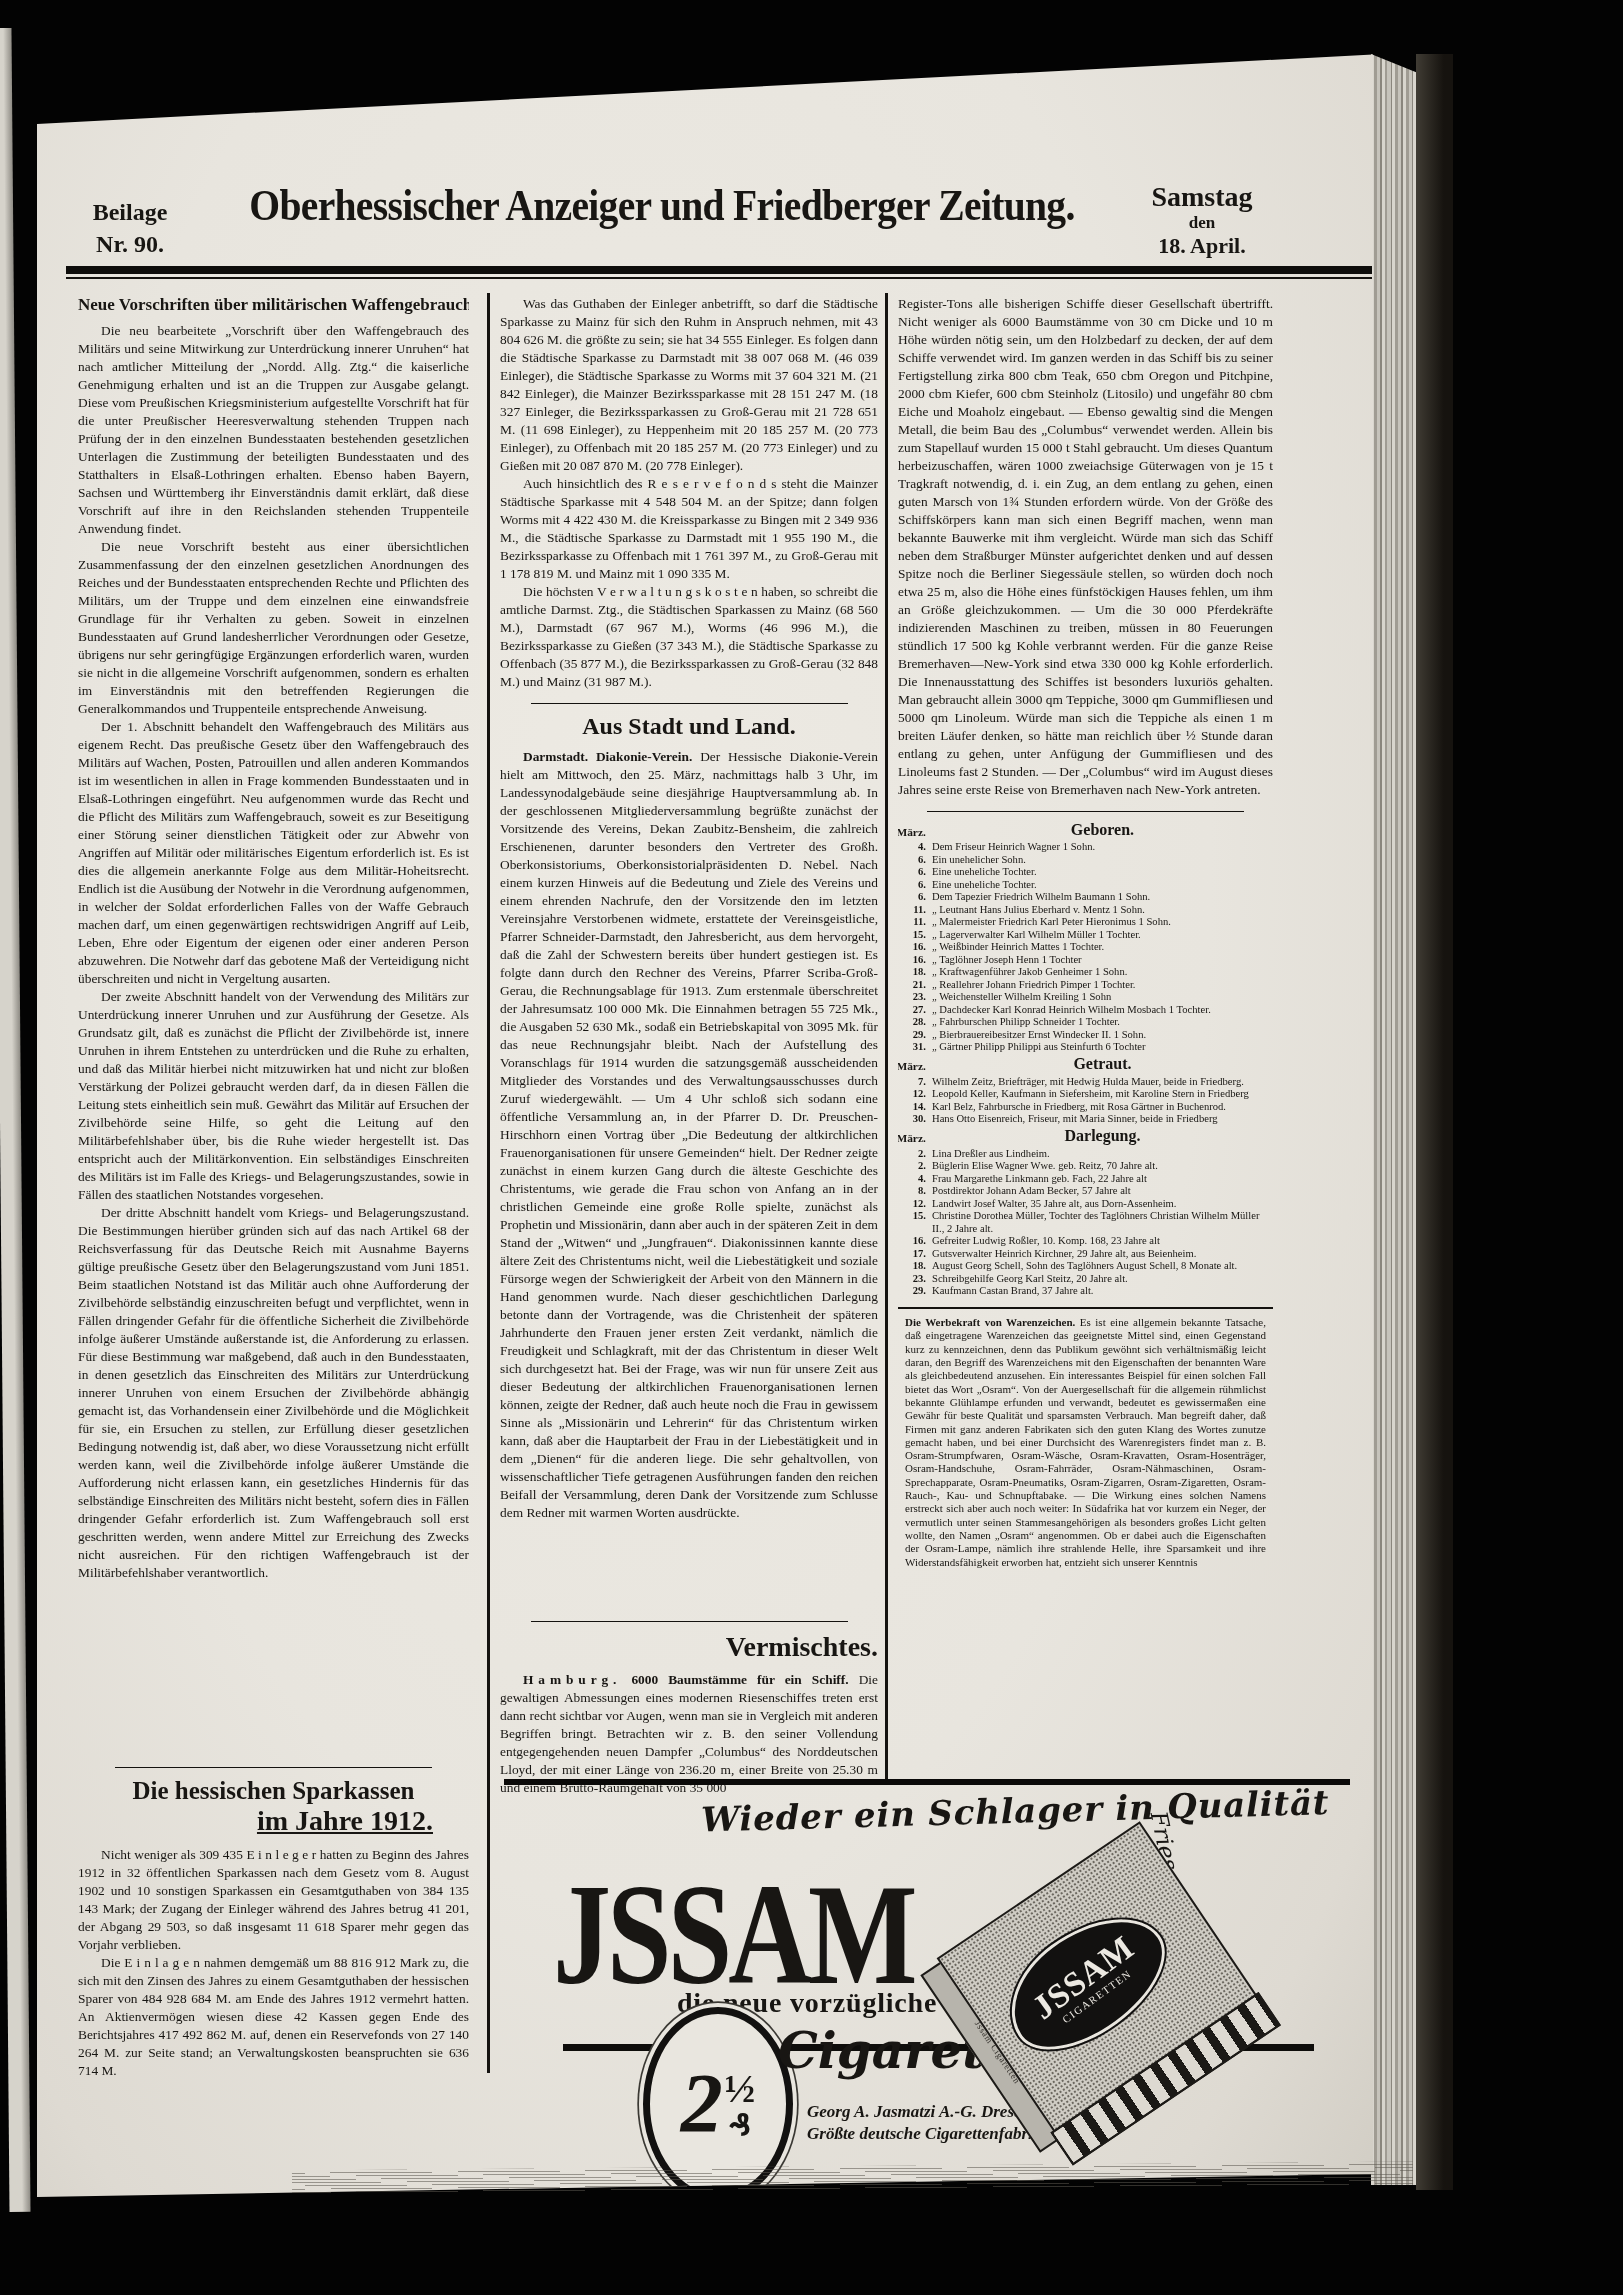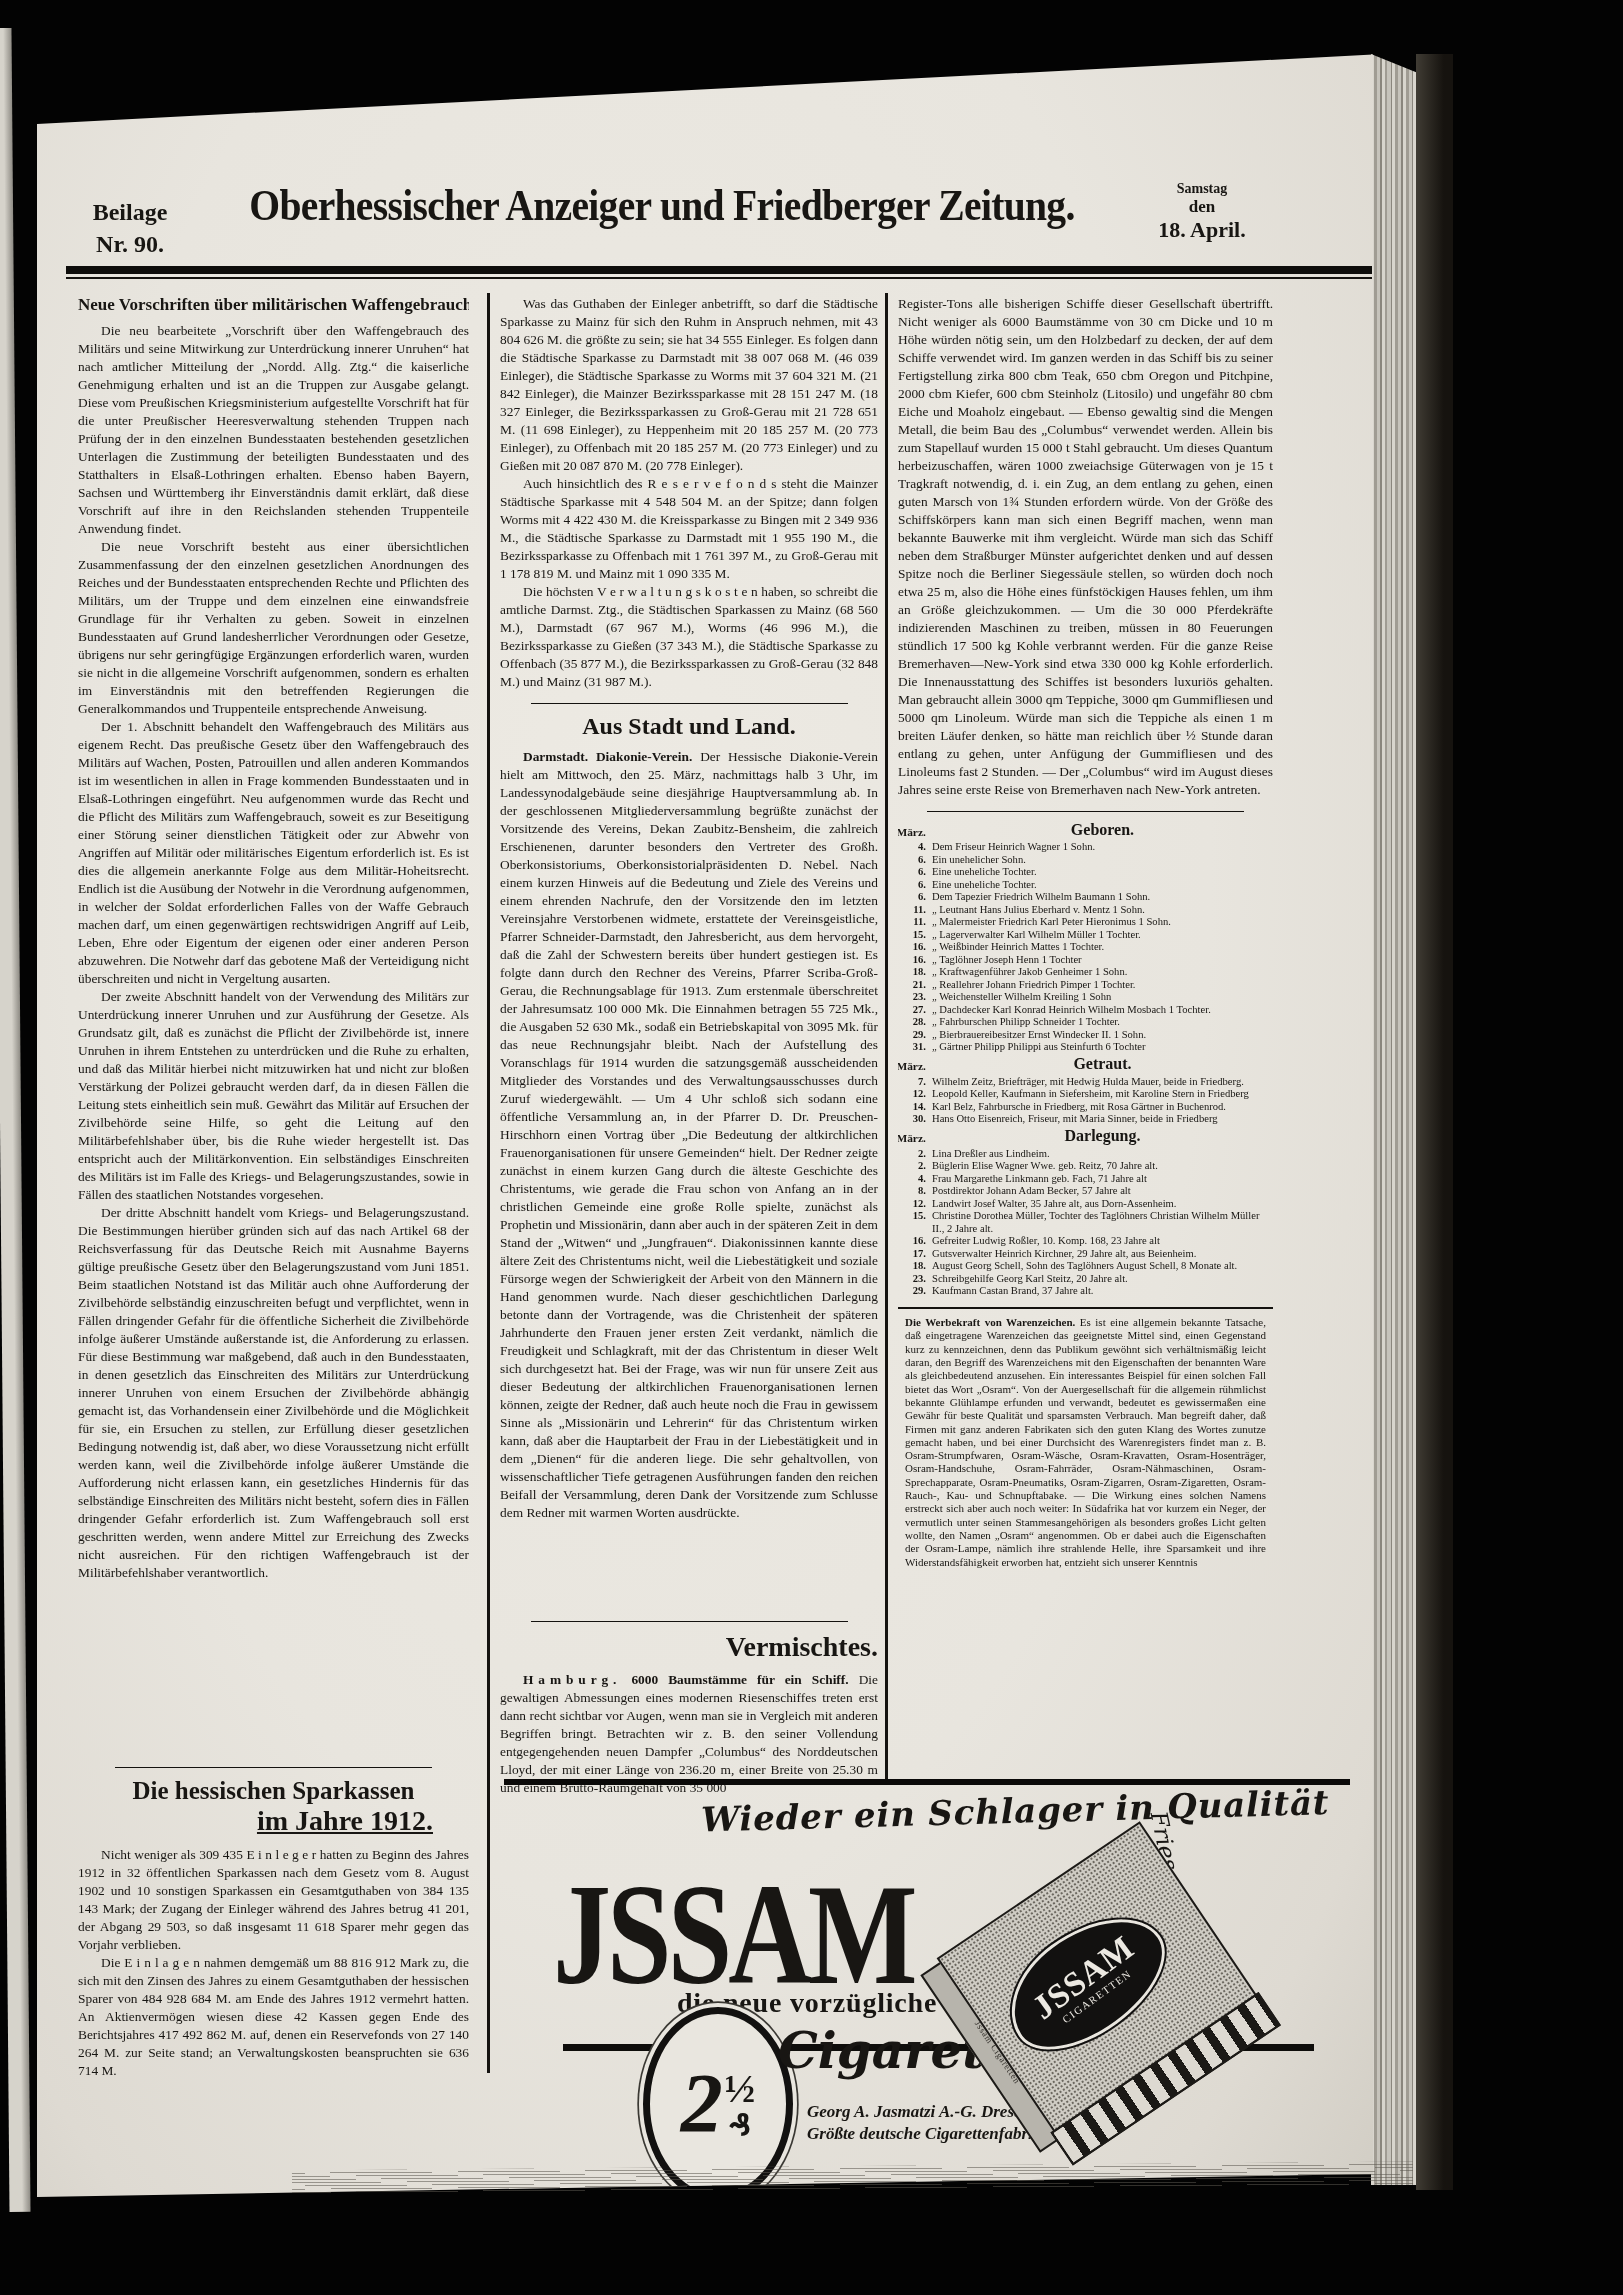--- a/index.html
+++ b/index.html
@@ -25,21 +25,21 @@
     clip-path:polygon(0 71px,100% 1.6px,100% 2121px,0 2144px);}
   .paper *{position:static;}
   .abs{position:absolute;}
   
   .mh-beilage{position:absolute;left:28px;top:143px;width:130px;text-align:center;
     font-weight:700;font-size:24px;line-height:32px;}
   .mh-title{position:absolute;left:154px;top:128px;width:942px;text-align:center;
     font-size:45px;font-weight:700;letter-spacing:-0.8px;line-height:1.1;
     transform:scaleX(.88);transform-origin:50% 50%;}
   .mh-date{position:absolute;left:1092px;top:128px;width:146px;text-align:center;line-height:1.15;}
-  .mh-date .d1{font-weight:700;font-size:14px;}
+  .mh-date .d1{font-weight:700;font-size:28px;}
   .mh-date .d2{font-weight:700;font-size:17px;}
   .mh-date .d3{font-weight:700;font-size:22px;}
   .mh-rule{position:absolute;left:29px;top:213px;width:1306px;height:8px;background:#0e0d0b;}
   .mh-rule2{position:absolute;left:29px;top:224px;width:1306px;height:2.4px;background:#14120f;}
   
   .vdiv{position:absolute;width:3.2px;background:#151310;}
   .vdiv1{left:450px;top:240px;height:1780px;}
   .vdiv2{left:848px;top:240px;height:1488px;}
   .col{position:absolute;overflow:hidden;}
   .c1{left:41px;top:242px;width:391px;max-height:1458px;}
@@ -205,21 +205,21 @@
             <div class="reg-entry"><span class="reg-date">30.</span><span>Hans Otto Eisenreich, Friseur, mit Maria Sinner, beide in Friedberg</span></div>
           </div>
         </div>
 
         <div class="reg-section">
           <div class="reg-month">März.</div>
           <div class="reg-title">Darlegung.</div>
           <div>
             <div class="reg-entry"><span class="reg-date">2.</span><span>Lina Dreßler aus Lindheim.</span></div>
             <div class="reg-entry"><span class="reg-date">2.</span><span>Büglerin Elise Wagner Wwe. geb. Reitz, 70 Jahre alt.</span></div>
-            <div class="reg-entry"><span class="reg-date">4.</span><span>Frau Margarethe Linkmann geb. Fach, 71 Jahre alt</span></div>
+            <div class="reg-entry"><span class="reg-date">4.</span><span>Frau Margarethe Linkmann geb. Fach, 22 Jahre alt</span></div>
             <div class="reg-entry"><span class="reg-date">8.</span><span>Postdirektor Johann Adam Becker, 57 Jahre alt</span></div>
             <div class="reg-entry"><span class="reg-date">12.</span><span>Landwirt Josef Walter, 35 Jahre alt, aus Dorn-Assenheim.</span></div>
             <div class="reg-entry"><span class="reg-date">15.</span><span>Christine Dorothea Müller, Tochter des Taglöhners Christian Wilhelm Müller II., 2 Jahre alt.</span></div>
             <div class="reg-entry"><span class="reg-date">16.</span><span>Gefreiter Ludwig Roßler, 10. Komp. 168, 23 Jahre alt</span></div>
             <div class="reg-entry"><span class="reg-date">17.</span><span>Gutsverwalter Heinrich Kirchner, 29 Jahre alt, aus Beienheim.</span></div>
             <div class="reg-entry"><span class="reg-date">18.</span><span>August Georg Schell, Sohn des Taglöhners August Schell, 8 Monate alt.</span></div>
             <div class="reg-entry"><span class="reg-date">23.</span><span>Schreibgehilfe Georg Karl Steitz, 20 Jahre alt.</span></div>
             <div class="reg-entry"><span class="reg-date">29.</span><span>Kaufmann Castan Brand, 37 Jahre alt.</span></div>
           </div>
         </div>

